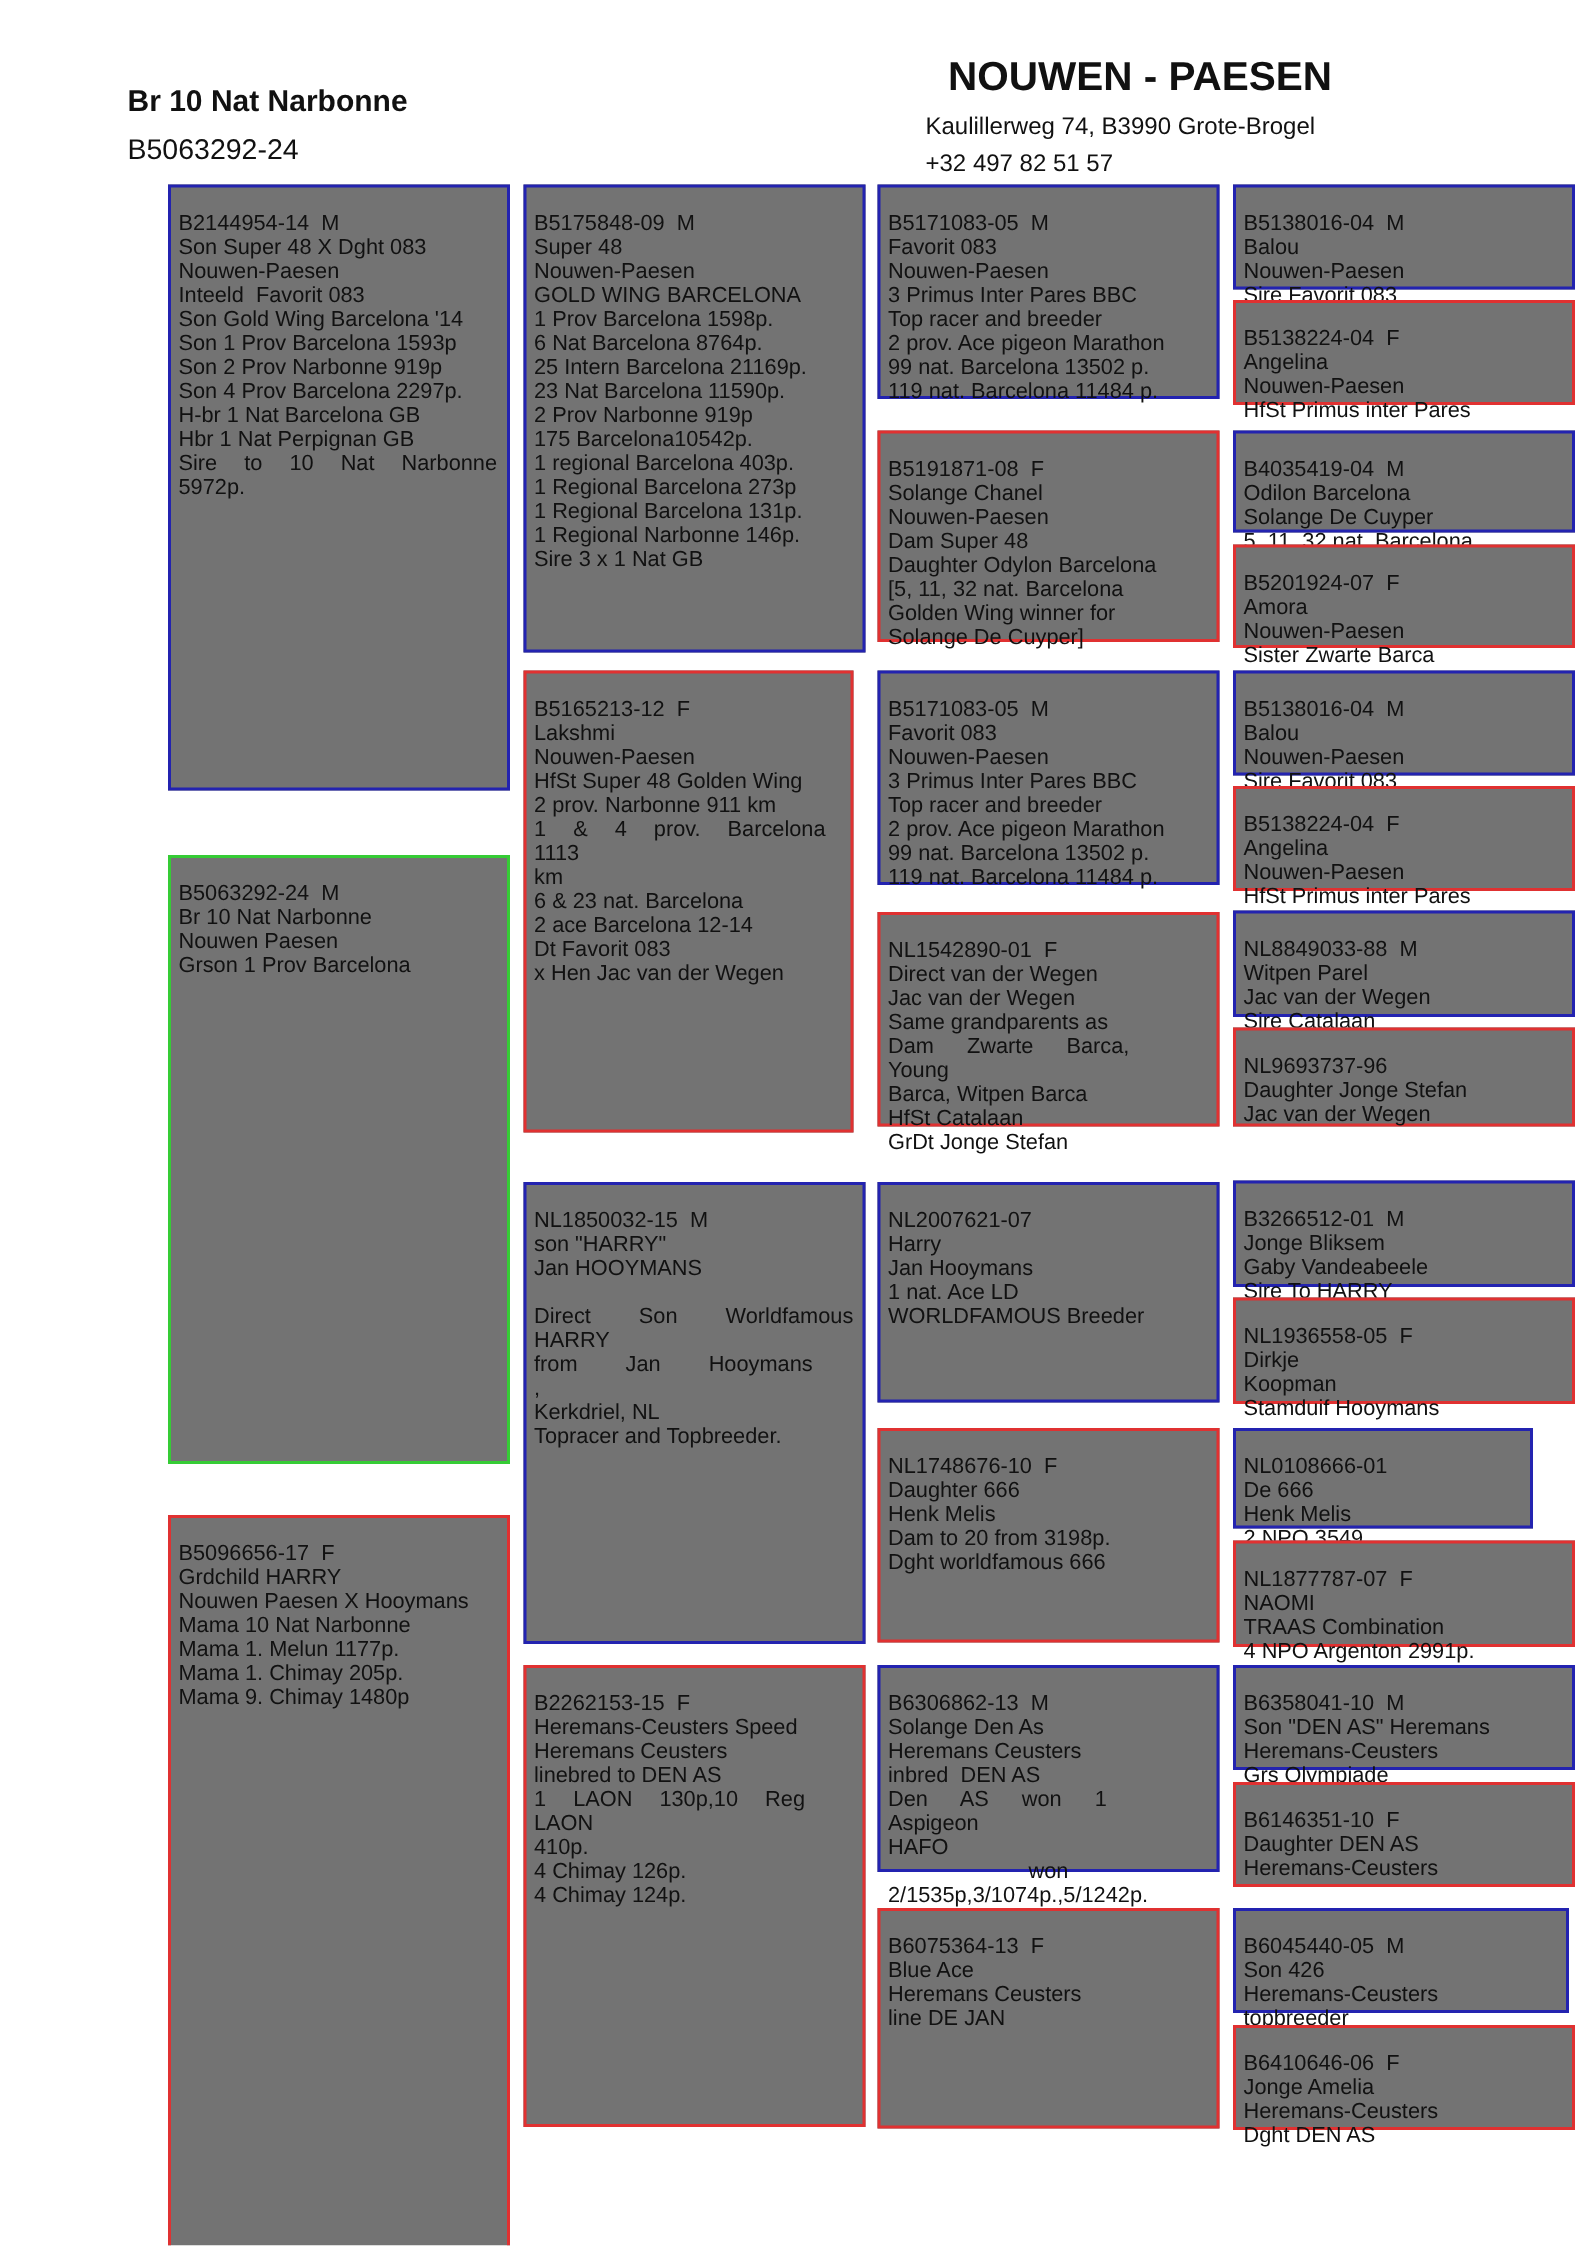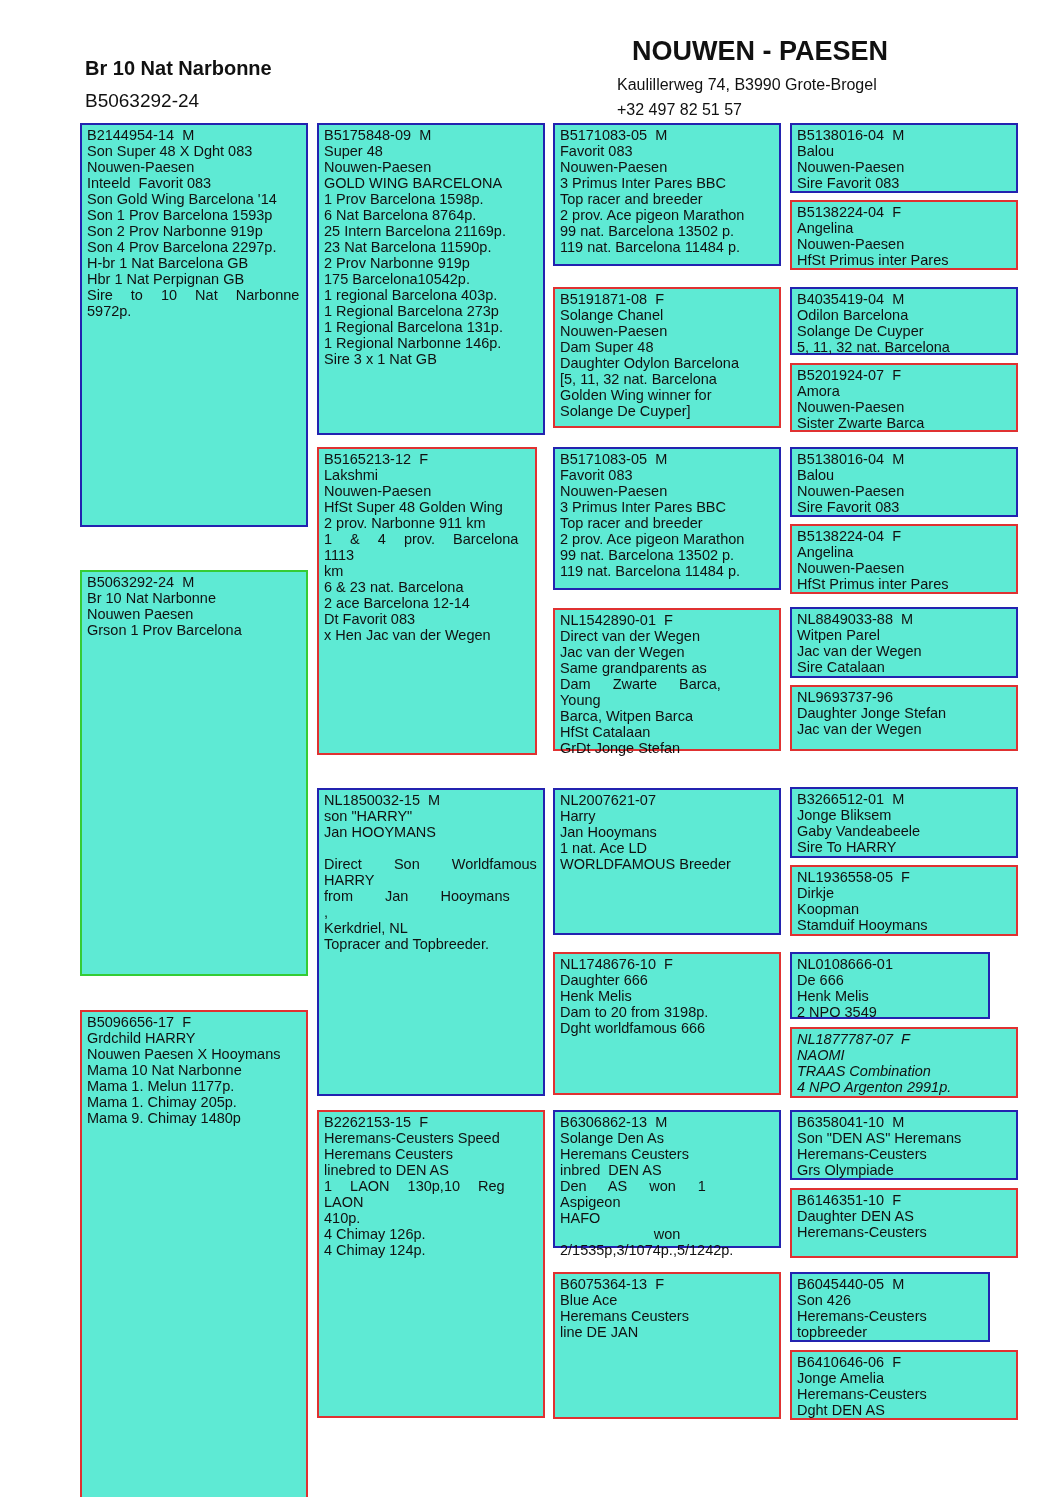--- a/index.html
+++ b/index.html
@@ -15,22 +15,23 @@
   .bird-title   { position:absolute; left:85px;  top:57px;  font-size:20px; font-weight:bold; }
   .bird-ring    { position:absolute; left:85px;  top:90px;  font-size:19px; }
   .loft-name    { position:absolute; left:616px; top:36px;  font-size:27px; font-weight:bold;margin-left:16px; }
   .loft-address { position:absolute; left:617px; top:76px;  font-size:16px; }
   .loft-phone   { position:absolute; left:617px; top:101px; font-size:16px; }
 
   .pbox {
     position:absolute;
     box-sizing:border-box;
     border:2px solid #000;
-    background:#5eead4;
-    padding:2px 5px;
+    background:#737373;
+    padding:16px 5px;
+    margin-left:32px;
   }
   .pline {
     font-size:14.5px;
     line-height:16px;
     white-space:pre-wrap;
   }
   .pline.spread      { word-spacing:14px; }
   .pline.spread-mid  { word-spacing:18px; }
   .pline.spread-wide { word-spacing:28px; }
   .pline.center      { text-align:center; }
@@ -253,38 +254,38 @@
         <div class="pline">Dirkje</div>
         <div class="pline">Koopman</div>
         <div class="pline">Stamduif Hooymans</div>
       </div>
       <div class="pbox" style="left: 790px; top: 952px; width: 200px; height: 67px; border-color: rgb(35, 35, 176);">
         <div class="pline">NL0108666-01</div>
         <div class="pline">De 666</div>
         <div class="pline">Henk Melis</div>
         <div class="pline">2 NPO 3549</div>
       </div>
-      <div class="pbox" style="left: 790px; top: 1027px; width: 228px; height: 71px; border-color: rgb(224, 49, 49); font-style: italic;">
+      <div class="pbox" style="left: 790px; top: 1027px; width: 228px; height: 71px; border-color: rgb(224, 49, 49);">
         <div class="pline">NL1877787-07  F</div>
         <div class="pline">NAOMI</div>
         <div class="pline">TRAAS Combination</div>
         <div class="pline">4 NPO Argenton 2991p.</div>
       </div>
       <div class="pbox" style="left: 790px; top: 1110px; width: 228px; height: 70px; border-color: rgb(35, 35, 176);">
         <div class="pline">B6358041-10  M</div>
         <div class="pline">Son "DEN AS" Heremans</div>
         <div class="pline">Heremans-Ceusters</div>
         <div class="pline">Grs Olympiade</div>
       </div>
       <div class="pbox" style="left: 790px; top: 1188px; width: 228px; height: 70px; border-color: rgb(224, 49, 49);">
         <div class="pline">B6146351-10  F</div>
         <div class="pline">Daughter DEN AS</div>
         <div class="pline">Heremans-Ceusters</div>
       </div>
-      <div class="pbox" style="left: 790px; top: 1272px; width: 200px; height: 70px; border-color: rgb(35, 35, 176);">
+      <div class="pbox" style="left: 790px; top: 1272px; width: 224px; height: 70px; border-color: rgb(35, 35, 176);">
         <div class="pline">B6045440-05  M</div>
         <div class="pline">Son 426</div>
         <div class="pline">Heremans-Ceusters</div>
         <div class="pline">topbreeder</div>
       </div>
       <div class="pbox" style="left: 790px; top: 1350px; width: 228px; height: 70px; border-color: rgb(224, 49, 49);">
         <div class="pline">B6410646-06  F</div>
         <div class="pline">Jonge Amelia</div>
         <div class="pline">Heremans-Ceusters</div>
         <div class="pline">Dght DEN AS</div>

